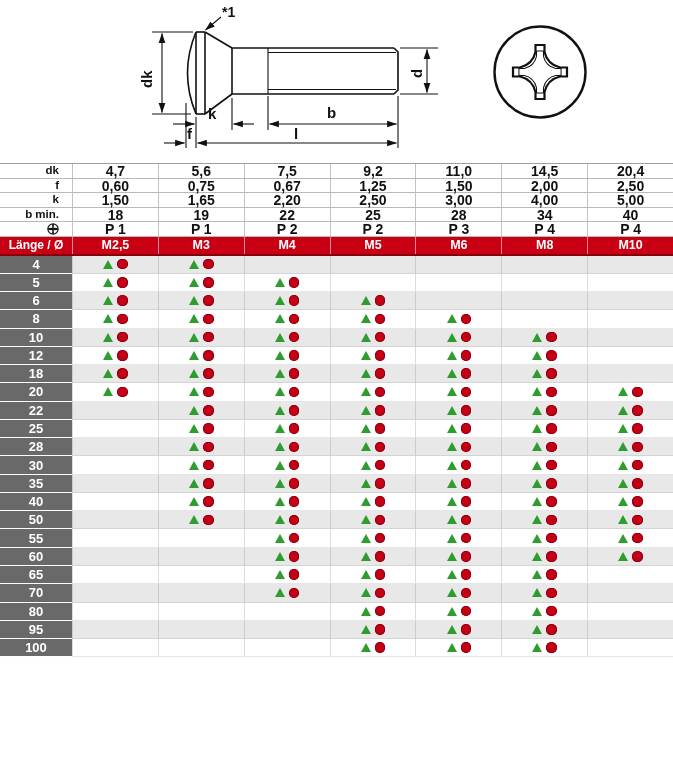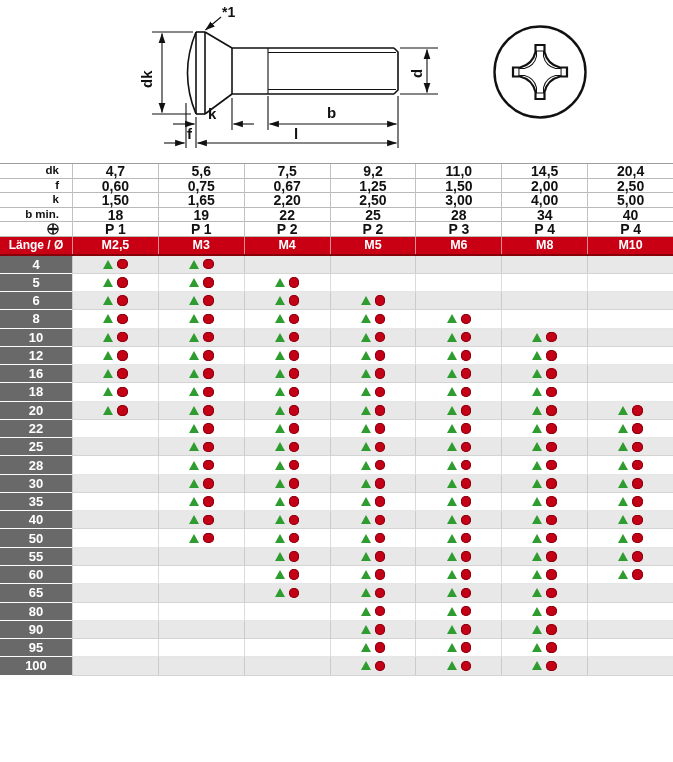--- a/index.html
+++ b/index.html
@@ -346,48 +346,20 @@
           <div class="tri"></div>
           <div class="dot"></div>
         </div>
         <div class="sym-cell">
           <div class="tri"></div>
           <div class="dot"></div>
         </div>
         <div class="sym-cell"></div>
       </div>
       <div class="len-row">
-        <div class="len-label">16</div>
-        <div class="sym-cell">
-          <div class="tri"></div>
-          <div class="dot"></div>
-        </div>
-        <div class="sym-cell">
-          <div class="tri"></div>
-          <div class="dot"></div>
-        </div>
-        <div class="sym-cell">
-          <div class="tri"></div>
-          <div class="dot"></div>
-        </div>
-        <div class="sym-cell">
-          <div class="tri"></div>
-          <div class="dot"></div>
-        </div>
-        <div class="sym-cell">
-          <div class="tri"></div>
-          <div class="dot"></div>
-        </div>
-        <div class="sym-cell">
-          <div class="tri"></div>
-          <div class="dot"></div>
-        </div>
-        <div class="sym-cell"></div>
-      </div>
-      <div class="len-row">
         <div class="len-label">18</div>
         <div class="sym-cell">
           <div class="tri"></div>
           <div class="dot"></div>
         </div>
         <div class="sym-cell">
           <div class="tri"></div>
           <div class="dot"></div>
         </div>
         <div class="sym-cell">
@@ -701,58 +673,61 @@
           <div class="tri"></div>
           <div class="dot"></div>
         </div>
         <div class="sym-cell">
           <div class="tri"></div>
           <div class="dot"></div>
         </div>
         <div class="sym-cell"></div>
       </div>
       <div class="len-row">
+        <div class="len-label">70</div>
+        <div class="sym-cell"></div>
+        <div class="sym-cell"></div>
+        <div class="sym-cell">
+          <div class="tri"></div>
+          <div class="dot"></div>
+        </div>
+        <div class="sym-cell">
+          <div class="tri"></div>
+          <div class="dot"></div>
+        </div>
+        <div class="sym-cell">
+          <div class="tri"></div>
+          <div class="dot"></div>
+        </div>
+        <div class="sym-cell">
+          <div class="tri"></div>
+          <div class="dot"></div>
+        </div>
+        <div class="sym-cell"></div>
+      </div>
+      <div class="len-row">
         <div class="len-label">80</div>
         <div class="sym-cell"></div>
         <div class="sym-cell"></div>
         <div class="sym-cell"></div>
         <div class="sym-cell">
           <div class="tri"></div>
           <div class="dot"></div>
         </div>
         <div class="sym-cell">
           <div class="tri"></div>
           <div class="dot"></div>
         </div>
         <div class="sym-cell">
           <div class="tri"></div>
           <div class="dot"></div>
         </div>
         <div class="sym-cell"></div>
       </div>
       <div class="len-row">
-        <div class="len-label">90</div>
-        <div class="sym-cell"></div>
-        <div class="sym-cell"></div>
-        <div class="sym-cell"></div>
-        <div class="sym-cell">
-          <div class="tri"></div>
-          <div class="dot"></div>
-        </div>
-        <div class="sym-cell">
-          <div class="tri"></div>
-          <div class="dot"></div>
-        </div>
-        <div class="sym-cell">
-          <div class="tri"></div>
-          <div class="dot"></div>
-        </div>
-        <div class="sym-cell"></div>
-      </div>
-      <div class="len-row">
         <div class="len-label">95</div>
         <div class="sym-cell"></div>
         <div class="sym-cell"></div>
         <div class="sym-cell"></div>
         <div class="sym-cell">
           <div class="tri"></div>
           <div class="dot"></div>
         </div>
         <div class="sym-cell">
           <div class="tri"></div>

